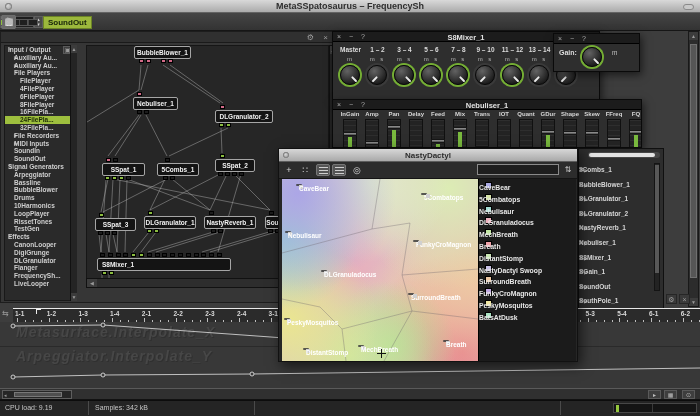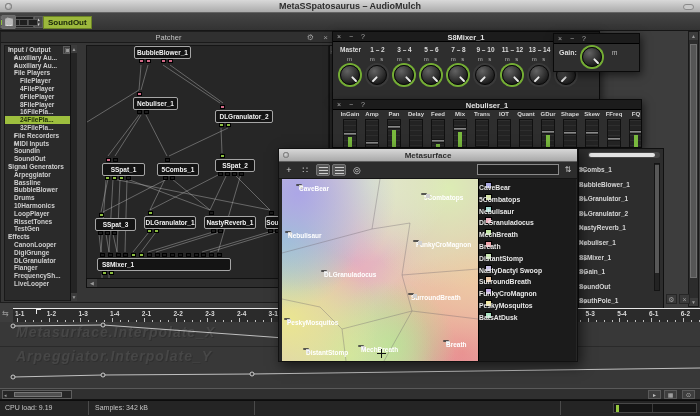--- a/index.html
+++ b/index.html
@@ -186,21 +186,21 @@
 <body>
 
 <div id="app">
 
   <div class="mac-titlebar">
     <div class="mac-lights">
       <span class="mac-light"></span>
       <span class="mac-light"></span>
       <span class="mac-light"></span>
     </div>
-    <div class="mac-title">MetaSSpatosaurus – AudioMulch</div>
+    <div class="mac-title">MetaSSpatosaurus – FrequencySh</div>
     <div class="tb-widget"></div>
   </div>
 
   <div id="toolbar">
       <div class="row" id="tb-row">
         <span class="tb-handle"></span>
         <span class="tbi">❏</span>
         <span class="tbi">❐</span>
         <span class="tbi">▣</span>
         <span class="tbi dim">✂</span>
@@ -237,21 +237,20 @@
         <span class="tbi boxed lit" style="margin: 0px 2px;">▩</span>
         <span class="tbi" style="margin: 0px 2px;">✎</span>
         <span class="tbi" style="margin: 0px 2px;">▤</span>
         <span class="tbi" style="margin: 0px 2px;">◍</span>
         <span class="tbi" style="margin: 0px 2px;">⊙</span>
       </div>
     </div>
 
   <div id="patcher">
     <div id="patcher-tb">
-      <div id="patcher-title">Patcher</div>
       <span class="small-ic" style="right:22px;top:1px;">⚙</span>
       <span class="small-ic" style="right:8px;top:1px;">×</span>
     </div>
     <div id="tree">
         <div class="trow" style="top: 0px; padding-left: 3px;">
           <span class="arr">▼</span>
           <span>Input / Output</span>
         </div>
         <div class="trow" style="top: 7.8px; padding-left: 9px;">
           <span class="arr">▶</span>
@@ -909,21 +908,21 @@
     </div>
   </div>
 
   <div id="msurf">
     <div id="ms-tb">
       <div class="mac-lights" style="left:4px;top:3px;">
         <span class="mac-light" style="width:6px;height:6px;"></span>
         <span class="mac-light" style="width:6px;height:6px;"></span>
         <span class="mac-light" style="width:6px;height:6px;"></span>
       </div>
-      <div id="ms-title">Metasurface</div>
+      <div id="ms-title">NastyDactyl</div>
     </div>
     <div id="ms-toolbar">
       <span class="msi" style="left:3px;">+</span>
       <span class="msi" style="left:19px;">∷</span>
       <span class="msi pressed" style="left:37px;">
           <span class="listglyph"></span>
         </span>
       <span class="msi pressed" style="left:53px;">
           <span class="listglyph"></span>
         </span>

